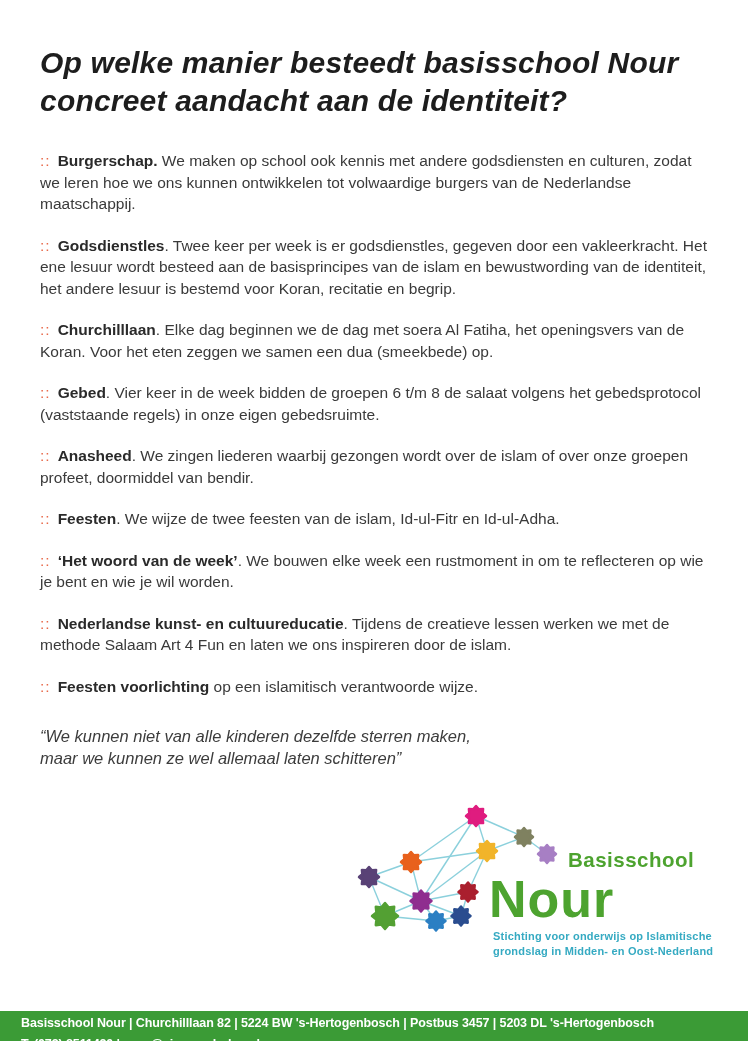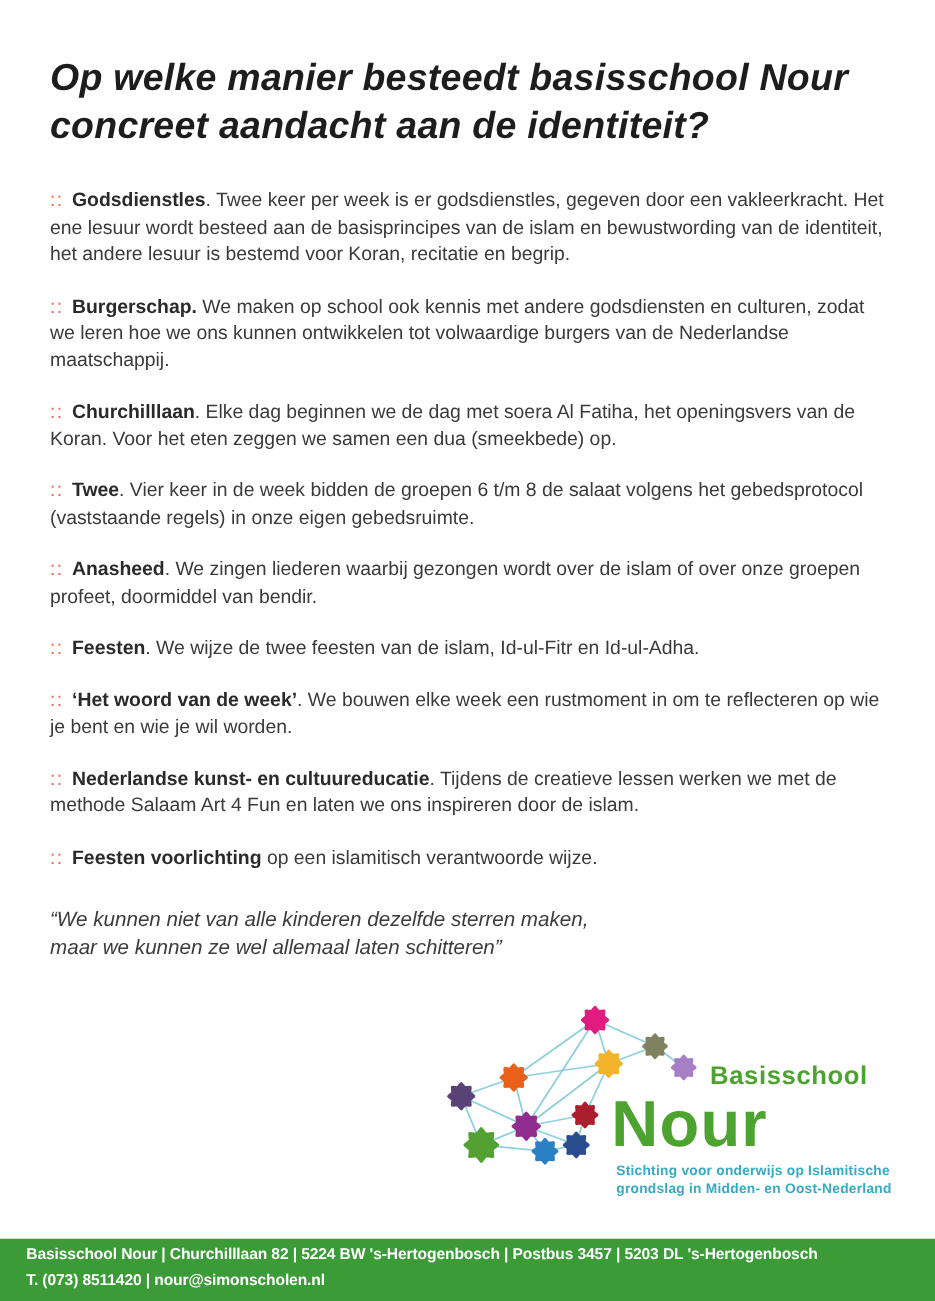--- a/index.html
+++ b/index.html
@@ -21,44 +21,44 @@
   .lead { font-weight:bold; color:#2a2a2a; }
   .rest { color:#3a3a3a; }
   .quote {
     margin:28px 0 0 0; max-width:640px;
     font-style:italic; font-size:16.5px; line-height:22px; color:#3c3c3c;
   }
   .quote-line { display:block; }
   .logo { position:absolute; left:353px; top:804px; width:392px; height:168px; }
   .logo svg { display:block; width:392px; height:168px; }
   .footer {
-    position:absolute; left:0; right:0; bottom:0; height:50px; box-sizing:border-box;
+    position:absolute; left:0; right:0; bottom:0; height:30px; box-sizing:border-box;
     background:var(--footer-green,#3b9b36); color:#ffffff;
     font-weight:bold; font-size:12.5px; line-height:21px; letter-spacing:-0.1px;
     padding:2px 0 0 21px; white-space:nowrap;
   }
 </style>
 </head>
 <body>
 
 <div class="page" style="--marker-color: #e8694a; --footer-green: #3b9b36;">
   <div class="content">
 
     <h1 class="title">
       <span class="title-line">Op welke manier besteedt basisschool Nour</span>
       <span class="title-line">concreet aandacht aan de identiteit?</span>
     </h1>
 
+    <p class="para"><span class="marker">::</span><span class="lead">Burgerschap.</span><span class="rest"> We maken op school ook kennis met andere godsdiensten en culturen, zodat we leren hoe we ons kunnen ontwikkelen tot volwaardige burgers van de Nederlandse maatschappij.</span></p>
+
     <p class="para"><span class="marker">::</span><span class="lead">Godsdienstles</span><span class="rest">. Twee keer per week is er godsdienstles, gegeven door een vakleerkracht. Het ene lesuur wordt besteed aan de basisprincipes van de islam en bewustwording van de identiteit, het andere lesuur is bestemd voor Koran, recitatie en begrip.</span></p>
-
-    <p class="para"><span class="marker">::</span><span class="lead">Burgerschap.</span><span class="rest"> We maken op school ook kennis met andere godsdiensten en culturen, zodat we leren hoe we ons kunnen ontwikkelen tot volwaardige burgers van de Nederlandse maatschappij.</span></p>
 
     <p class="para"><span class="marker">::</span><span class="lead">Churchilllaan</span><span class="rest">. Elke dag beginnen we de dag met soera Al Fatiha, het openingsvers van de Koran. Voor het eten zeggen we samen een dua (smeekbede) op.</span></p>
 
-    <p class="para"><span class="marker">::</span><span class="lead">Twee</span><span class="rest">. Vier keer in de week bidden de groepen 6 t/m 8 de salaat volgens het gebedsprotocol (vaststaande regels) in onze eigen gebedsruimte.</span></p>
+    <p class="para"><span class="marker">::</span><span class="lead">Gebed</span><span class="rest">. Vier keer in de week bidden de groepen 6 t/m 8 de salaat volgens het gebedsprotocol (vaststaande regels) in onze eigen gebedsruimte.</span></p>
 
     <p class="para"><span class="marker">::</span><span class="lead">Anasheed</span><span class="rest">. We zingen liederen waarbij gezongen wordt over de islam of over onze groepen profeet, doormiddel van bendir.</span></p>
 
     <p class="para"><span class="marker">::</span><span class="lead">Feesten</span><span class="rest">. We wijze de twee feesten van de islam, Id-ul-Fitr en Id-ul-Adha.</span></p>
 
     <p class="para"><span class="marker">::</span><span class="lead">‘Het woord van de week’</span><span class="rest">. We bouwen elke week een rustmoment in om te reflecteren op wie je bent en wie je wil worden.</span></p>
 
     <p class="para"><span class="marker">::</span><span class="lead">Nederlandse kunst- en cultuureducatie</span><span class="rest">. Tijdens de creatieve lessen werken we met de methode Salaam Art 4 Fun en laten we ons inspireren door de islam.</span></p>
 
 

